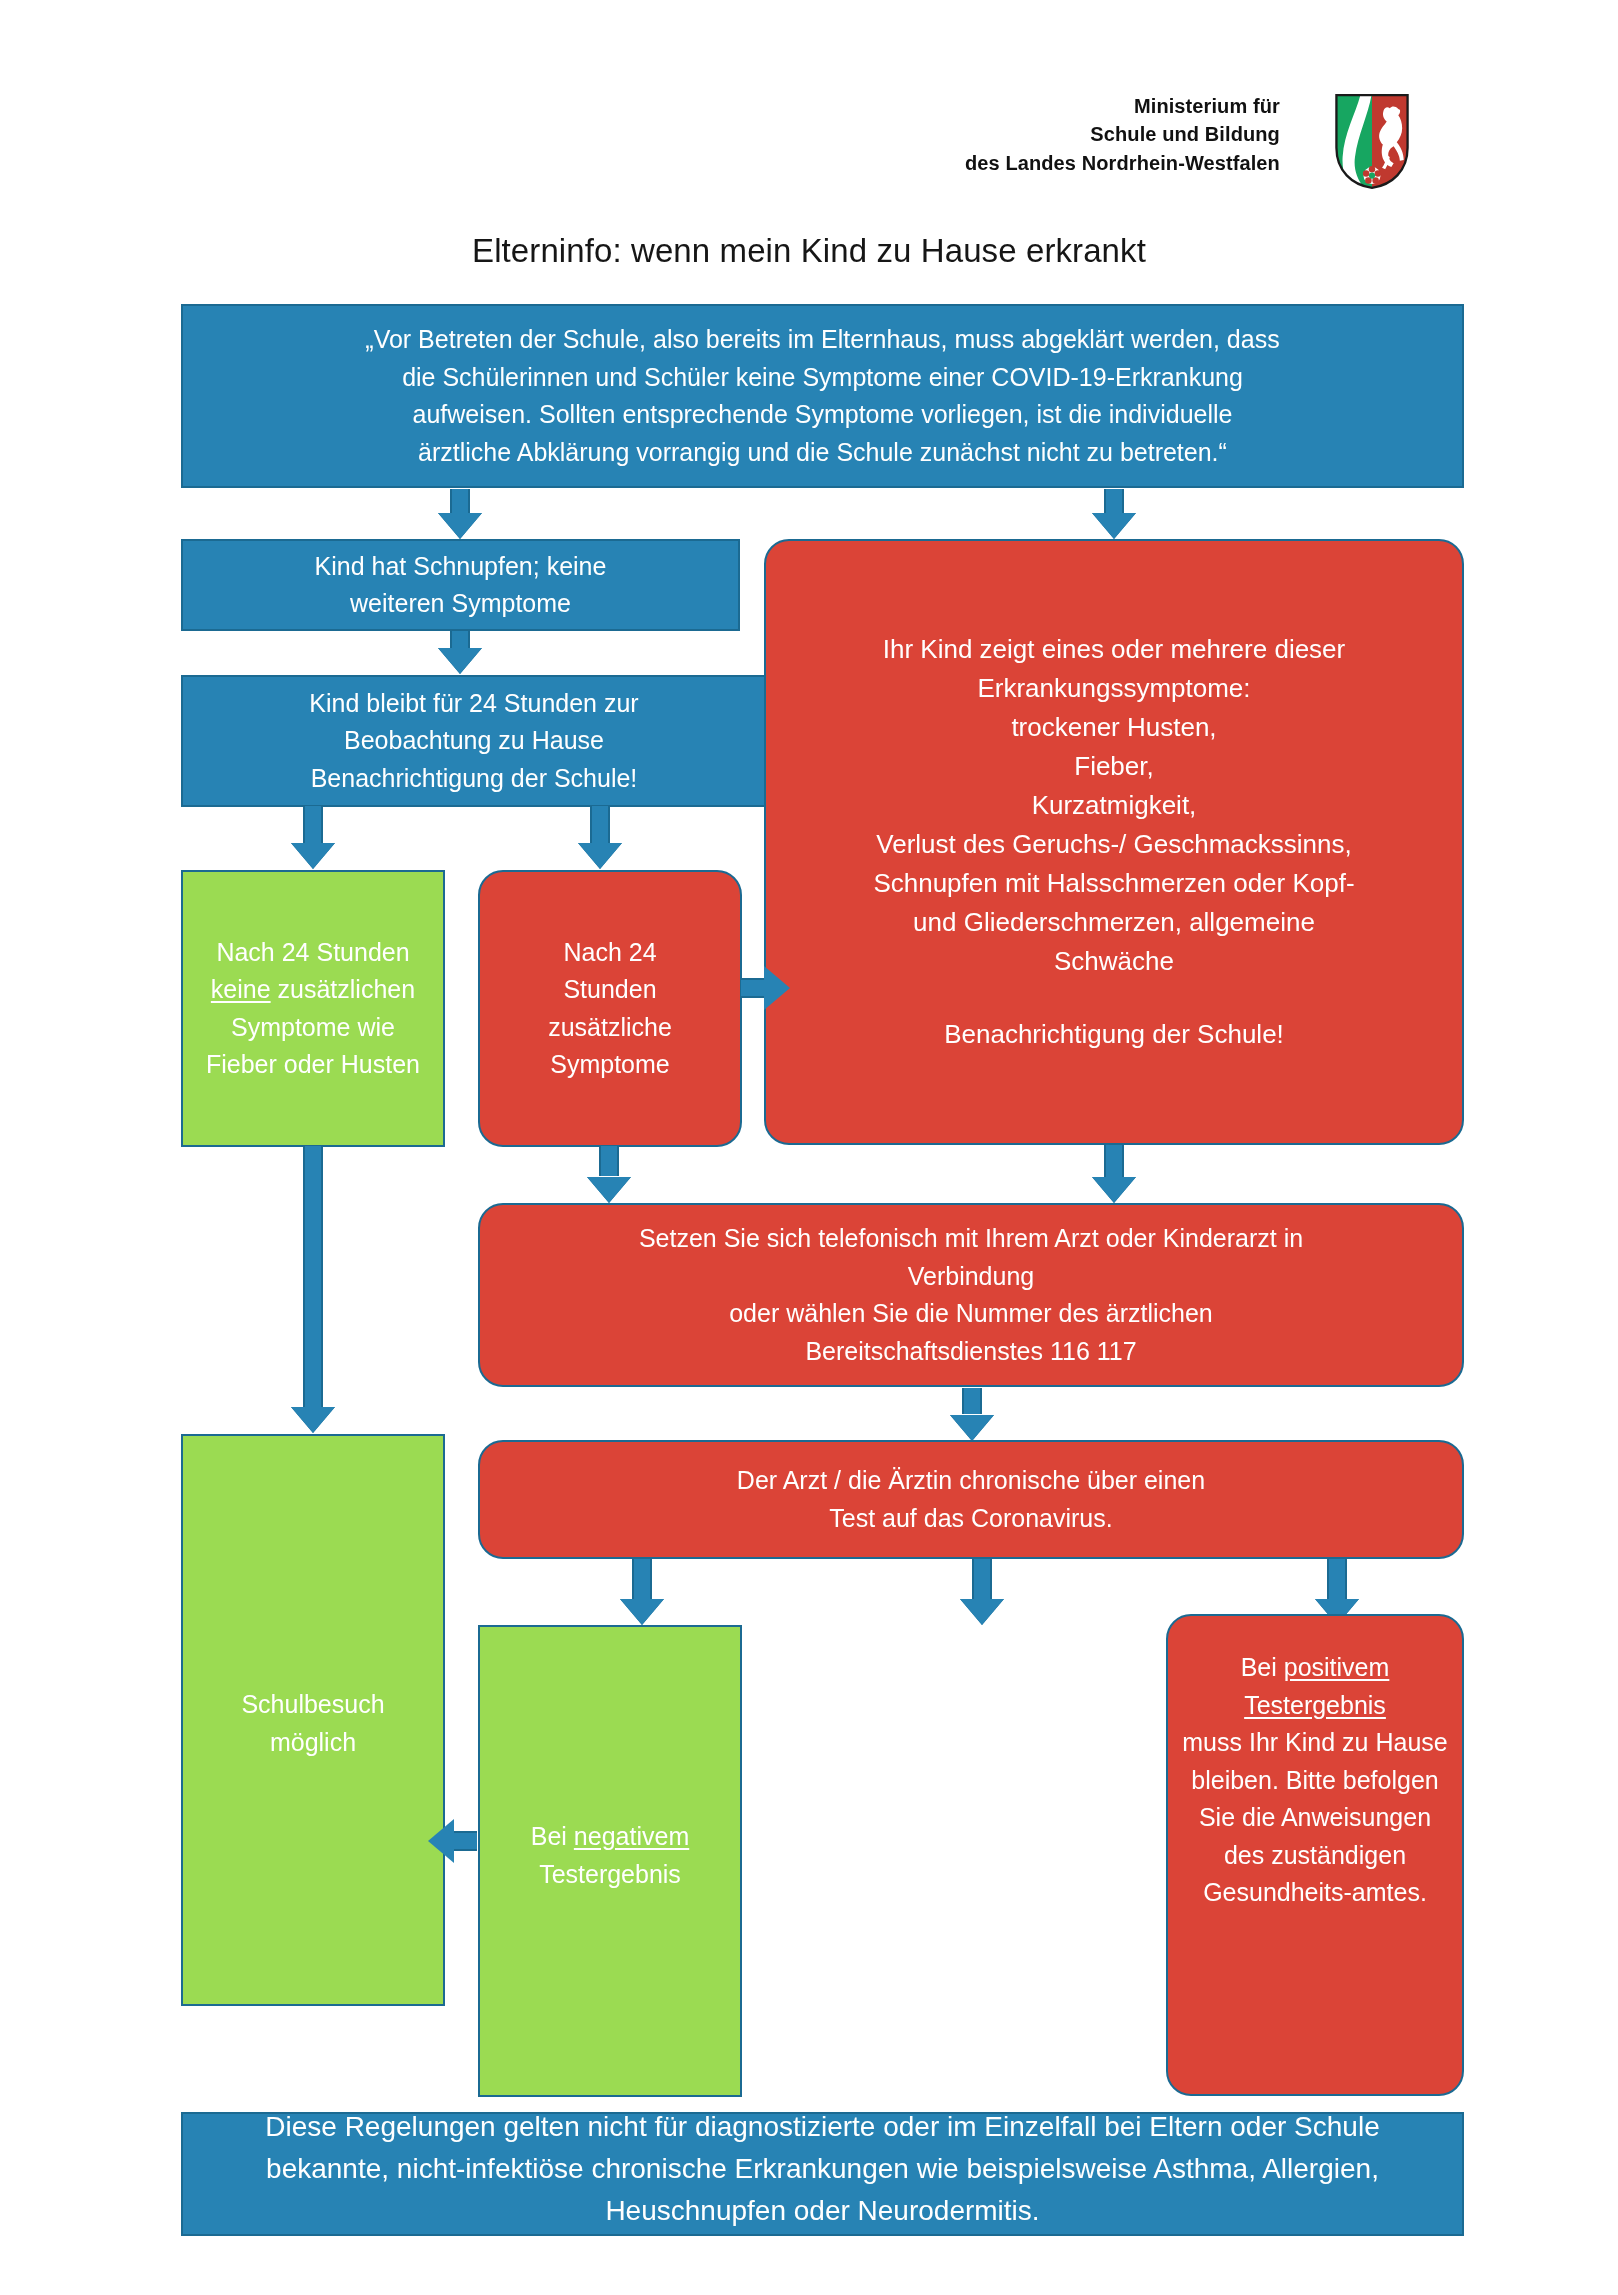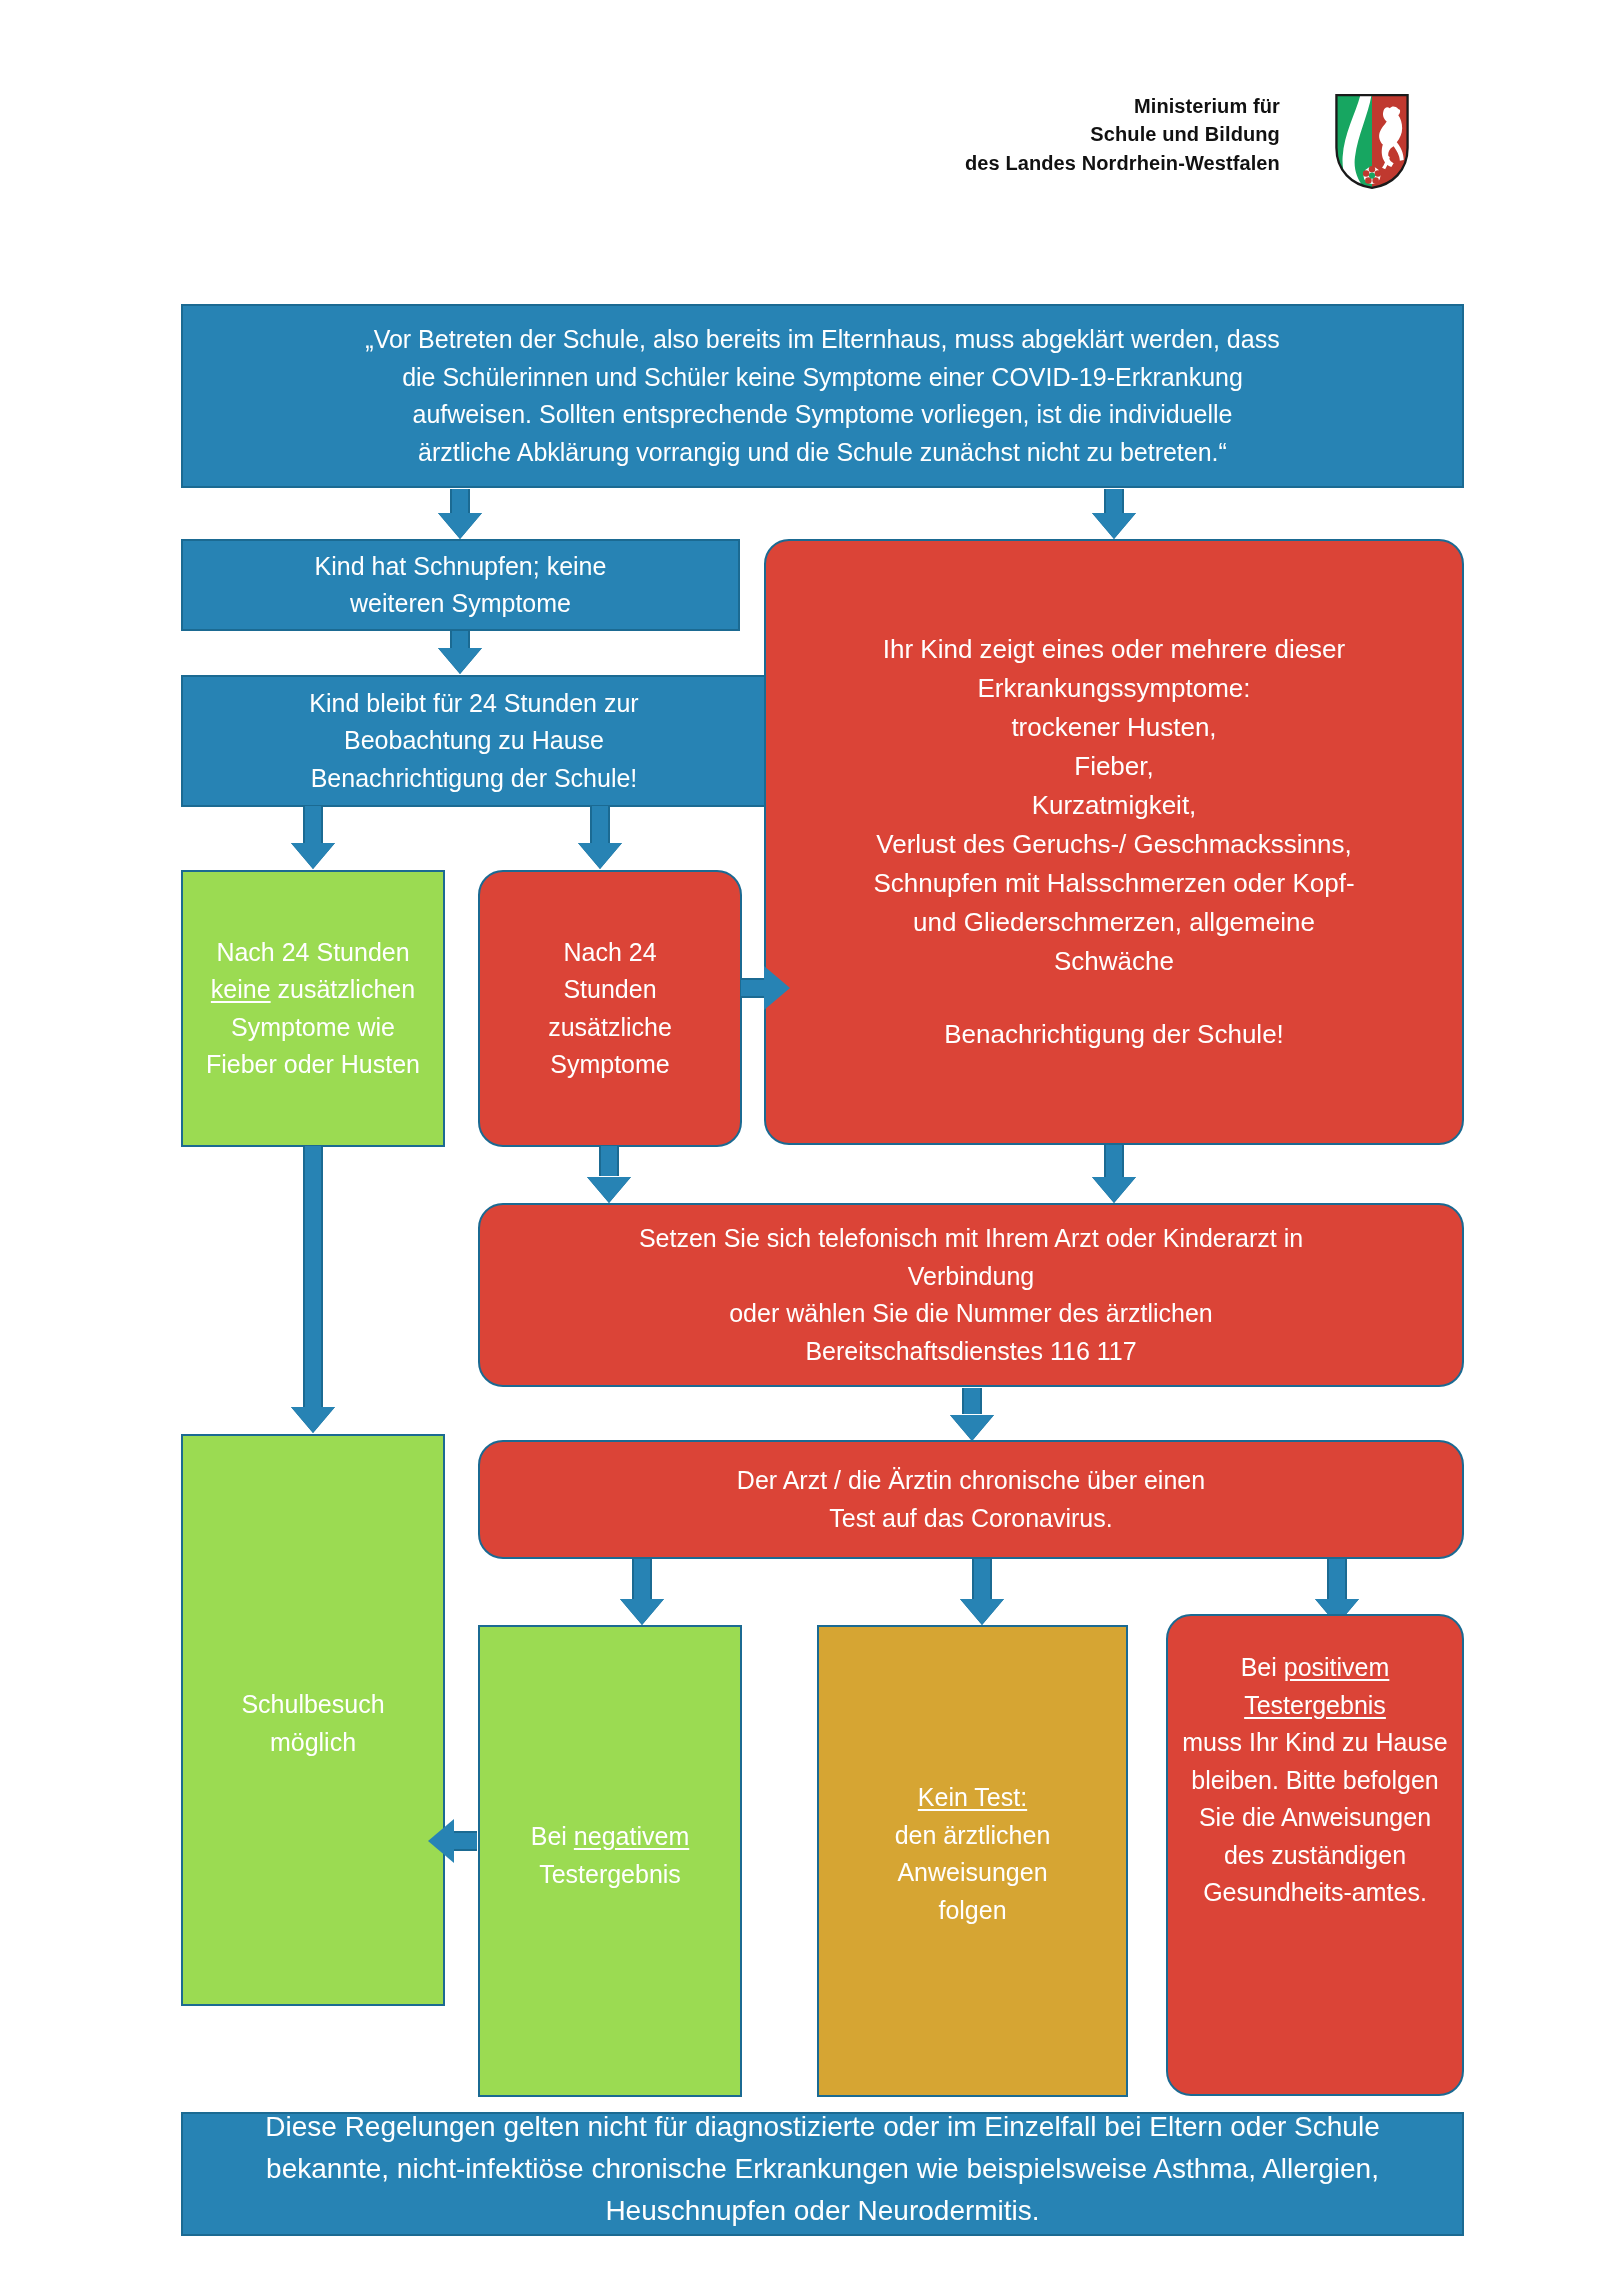--- a/index.html
+++ b/index.html
@@ -174,20 +174,21 @@
             <circle cx="-4.7" cy="6.5" r="4.2"></circle>
             <circle cx="-7.6" cy="-2.5" r="4.2"></circle>
           </g>
           <circle r="4" fill="#17a661"></circle>
         </g>
       </g>
       <path d="M4 4 H96 V72 C96 102 76 120 50 124 C24 120 4 102 4 72 Z" fill="none" stroke="#1a1a1a" stroke-width="3"></path>
     </svg>
   </div>
 
+  <div class="page-title">Elterninfo: wenn mein Kind zu Hause erkrankt</div>
 
   <div class="box blue" style="left:181px; top:304px; width:1283px; height:184px; font-size:25px;">
     <div class="inner">
       <div>„Vor Betreten der Schule, also bereits im Elternhaus, muss abgeklärt werden, dass</div>
       <div>die Schülerinnen und Schüler keine Symptome einer COVID-19-Erkrankung</div>
       <div>aufweisen. Sollten entsprechende Symptome vorliegen, ist die individuelle</div>
       <div>ärztliche Abklärung vorrangig und die Schule zunächst nicht zu betreten.“</div>
     </div>
   </div>
 
@@ -328,28 +329,20 @@
       <div><span>Bei </span><u>negativem</u></div>
       <div>Testergebnis</div>
     </div>
   </div>
 
   <div class="arrow-left" style="left:428px; top:1818px; width:49px; height:46px;">
     <div class="shaft" style="width:26px;"></div>
     <div class="head"></div>
   </div>
 
-  <div class="box orange" style="left:817px; top:1625px; width:311px; height:472px; font-size:25px; align-items:flex-start; padding-top:152px;">
-    <div class="inner">
-      <div><u>Kein Test:</u></div>
-      <div>den ärztlichen</div>
-      <div>Anweisungen</div>
-      <div>folgen</div>
-    </div>
-  </div>
 
   <div class="box red" style="left:1166px; top:1614px; width:298px; height:482px; font-size:25px; align-items:flex-start; padding-top:33px;">
     <div class="inner">
       <div><span>Bei </span><u>positivem</u></div>
       <div><u>Testergebnis</u></div>
       <div>muss Ihr Kind zu Hause bleiben. Bitte befolgen Sie die Anweisungen des zuständigen Gesundheits-amtes.</div>
     </div>
   </div>
 
   <div class="box blue" style="left:181px; top:2112px; width:1283px; height:124px; font-size:28px;align-items:flex-end;">

